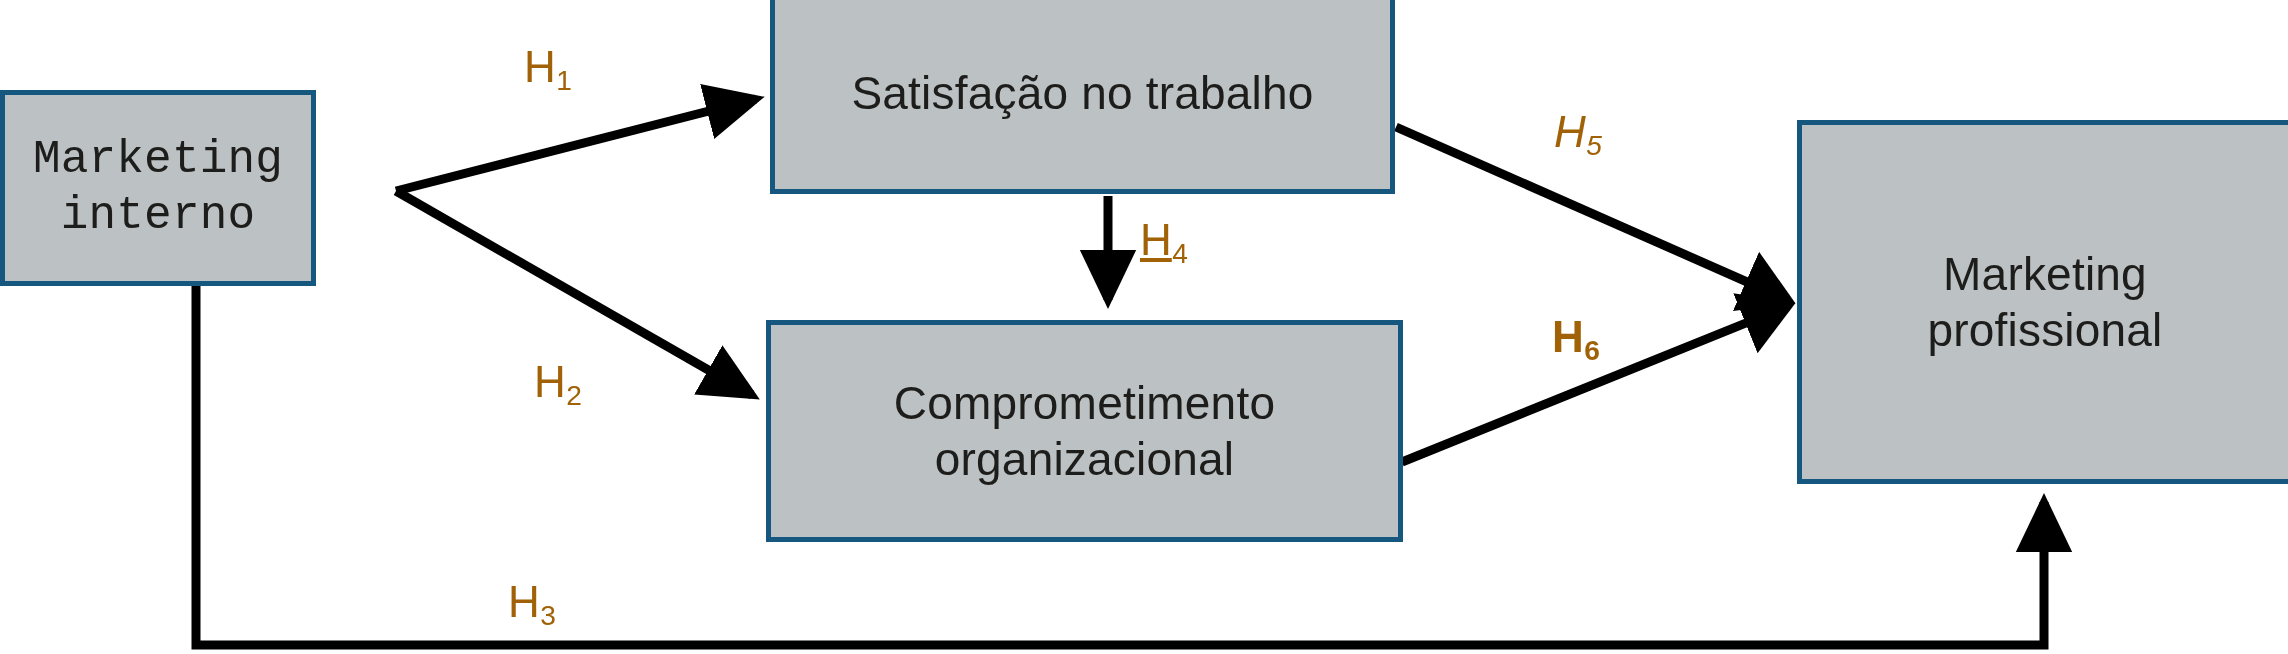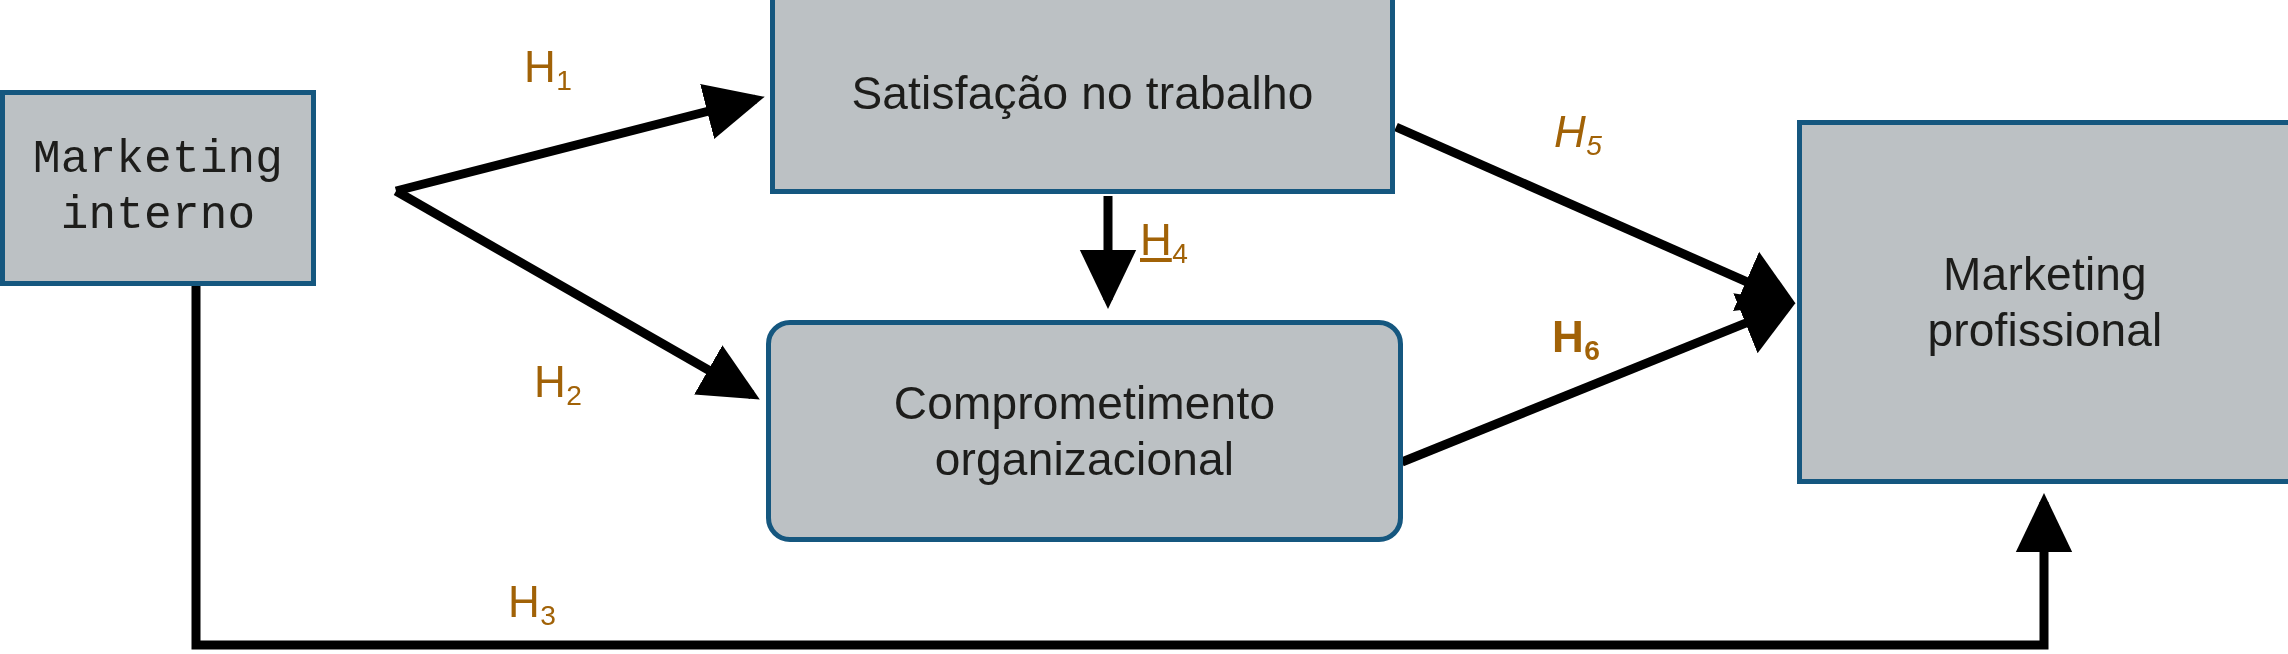--- a/index.html
+++ b/index.html
@@ -93,21 +93,21 @@
 
   <div class="node-box" style="left:0px; top:90px; width:316px; height:196px;font-family:Liberation Mono, monospace;">
     <span class="node-label">Marketing
 interno</span>
   </div>
 
   <div class="node-box" style="left:770px; top:-8px; width:625px; height:202px;">
     <span class="node-label">Satisfação no trabalho</span>
   </div>
 
-  <div class="node-box" style="left:766px; top:320px; width:637px; height:222px;border-radius:24px;">
+  <div class="node-box" style="left:766px; top:320px; width:637px; height:222px;">
     <span class="node-label">Comprometimento
 organizacional</span>
   </div>
 
   <div class="node-box" style="left:1797px; top:120px; width:496px; height:364px;">
     <span class="node-label">Marketing
 profissional</span>
   </div>
 
   <div class="hyp-label" style="left:524px; top:45px;">

